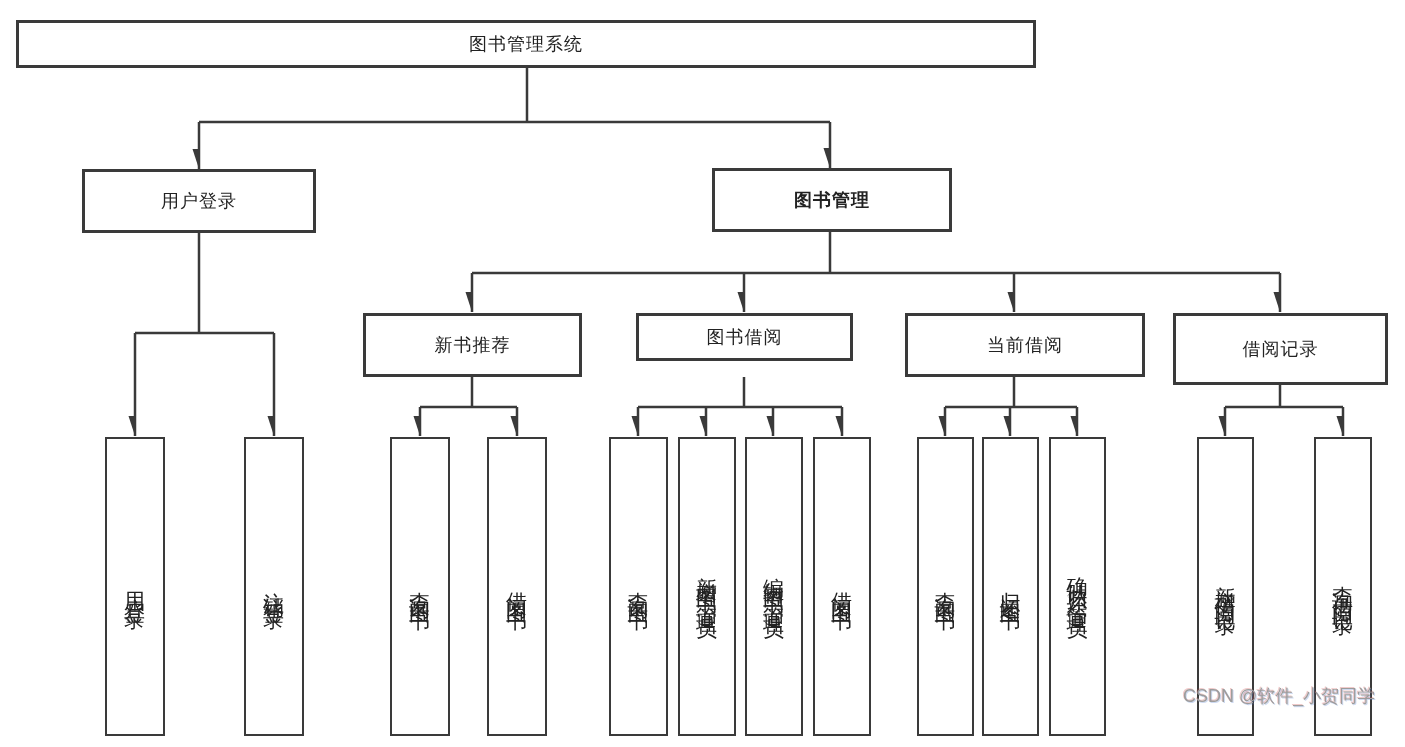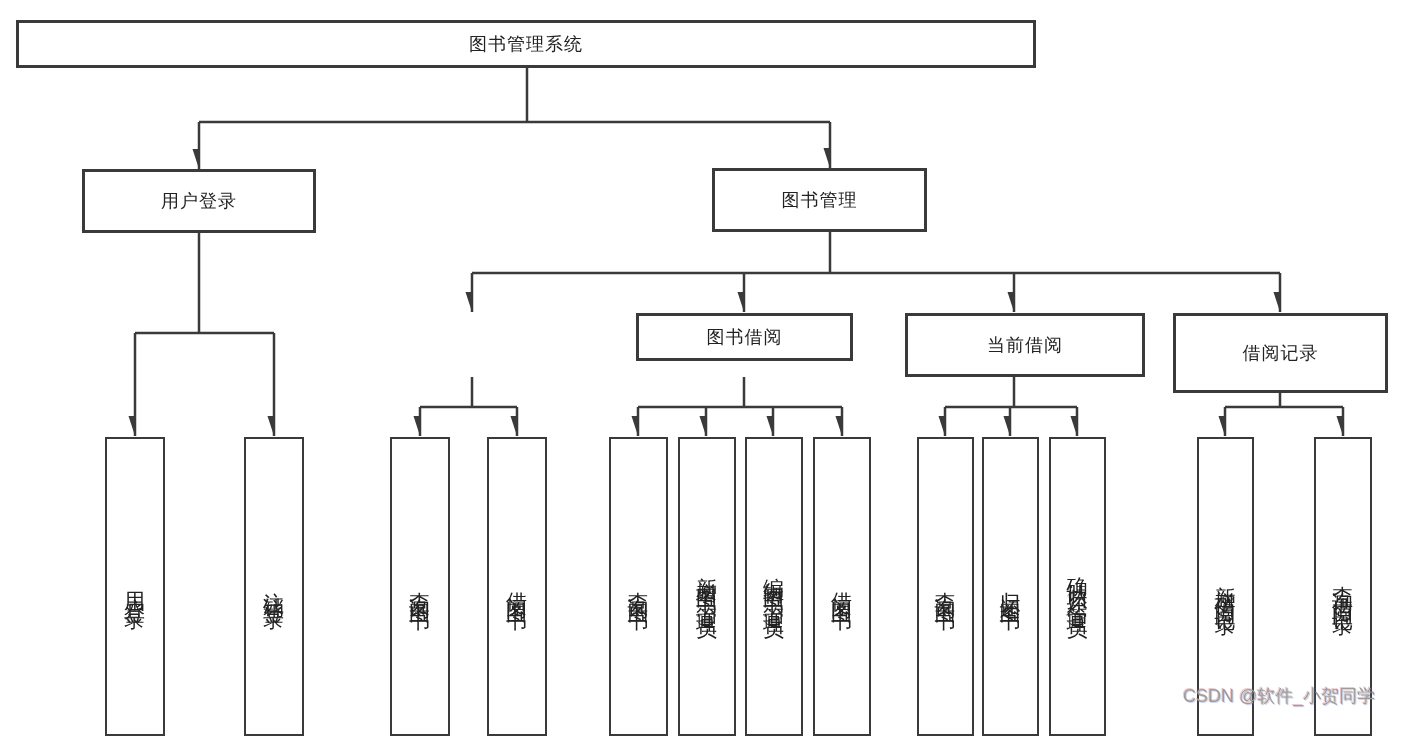--- a/index.html
+++ b/index.html
@@ -110,25 +110,26 @@
     <g>
       <path d="M1280 377 V407 M1225 407 H1343"></path>
       <line x1="1225" y1="407" x2="1225" y2="436" marker-end="url(#arw)"></line>
       <line x1="1343" y1="407" x2="1343" y2="436" marker-end="url(#arw)"></line>
     </g>
   </svg>
 
   <div class="box" style="left:16px;top:20px;width:1020px;height:48px;">图书管理系统</div>
 
   <div class="box" style="left:82px;top:169px;width:234px;height:64px;">用户登录</div>
-  <div class="box" style="left:712px;top:168px;width:215px;height:64px;">图书管理</div>
+  <div class="box" style="left:712px;top:168px;width:240px;height:64px;font-weight:bold;">图书管理</div>
 
+  <div class="box" style="left:363px;top:313px;width:219px;height:64px;">新书推荐</div>
   <div class="box" style="left:636px;top:313px;width:217px;height:48px;">图书借阅</div>
   <div class="box" style="left:905px;top:313px;width:240px;height:64px;">当前借阅</div>
-  <div class="box" style="left:1173px;top:313px;width:215px;height:80px;text-align:right;">借阅记录</div>
+  <div class="box" style="left:1173px;top:313px;width:215px;height:72px;text-align:right;">借阅记录</div>
 
   <div class="box vbox" style="left:105px;top:437px;width:60px;height:299px;">
     <span>用户登录</span>
   </div>
   <div class="box vbox" style="left:244px;top:437px;width:60px;height:299px;">
     <span>注销登录</span>
   </div>
 
   <div class="box vbox" style="left:390px;top:437px;width:60px;height:299px;">
     <span>查询图书</span>

